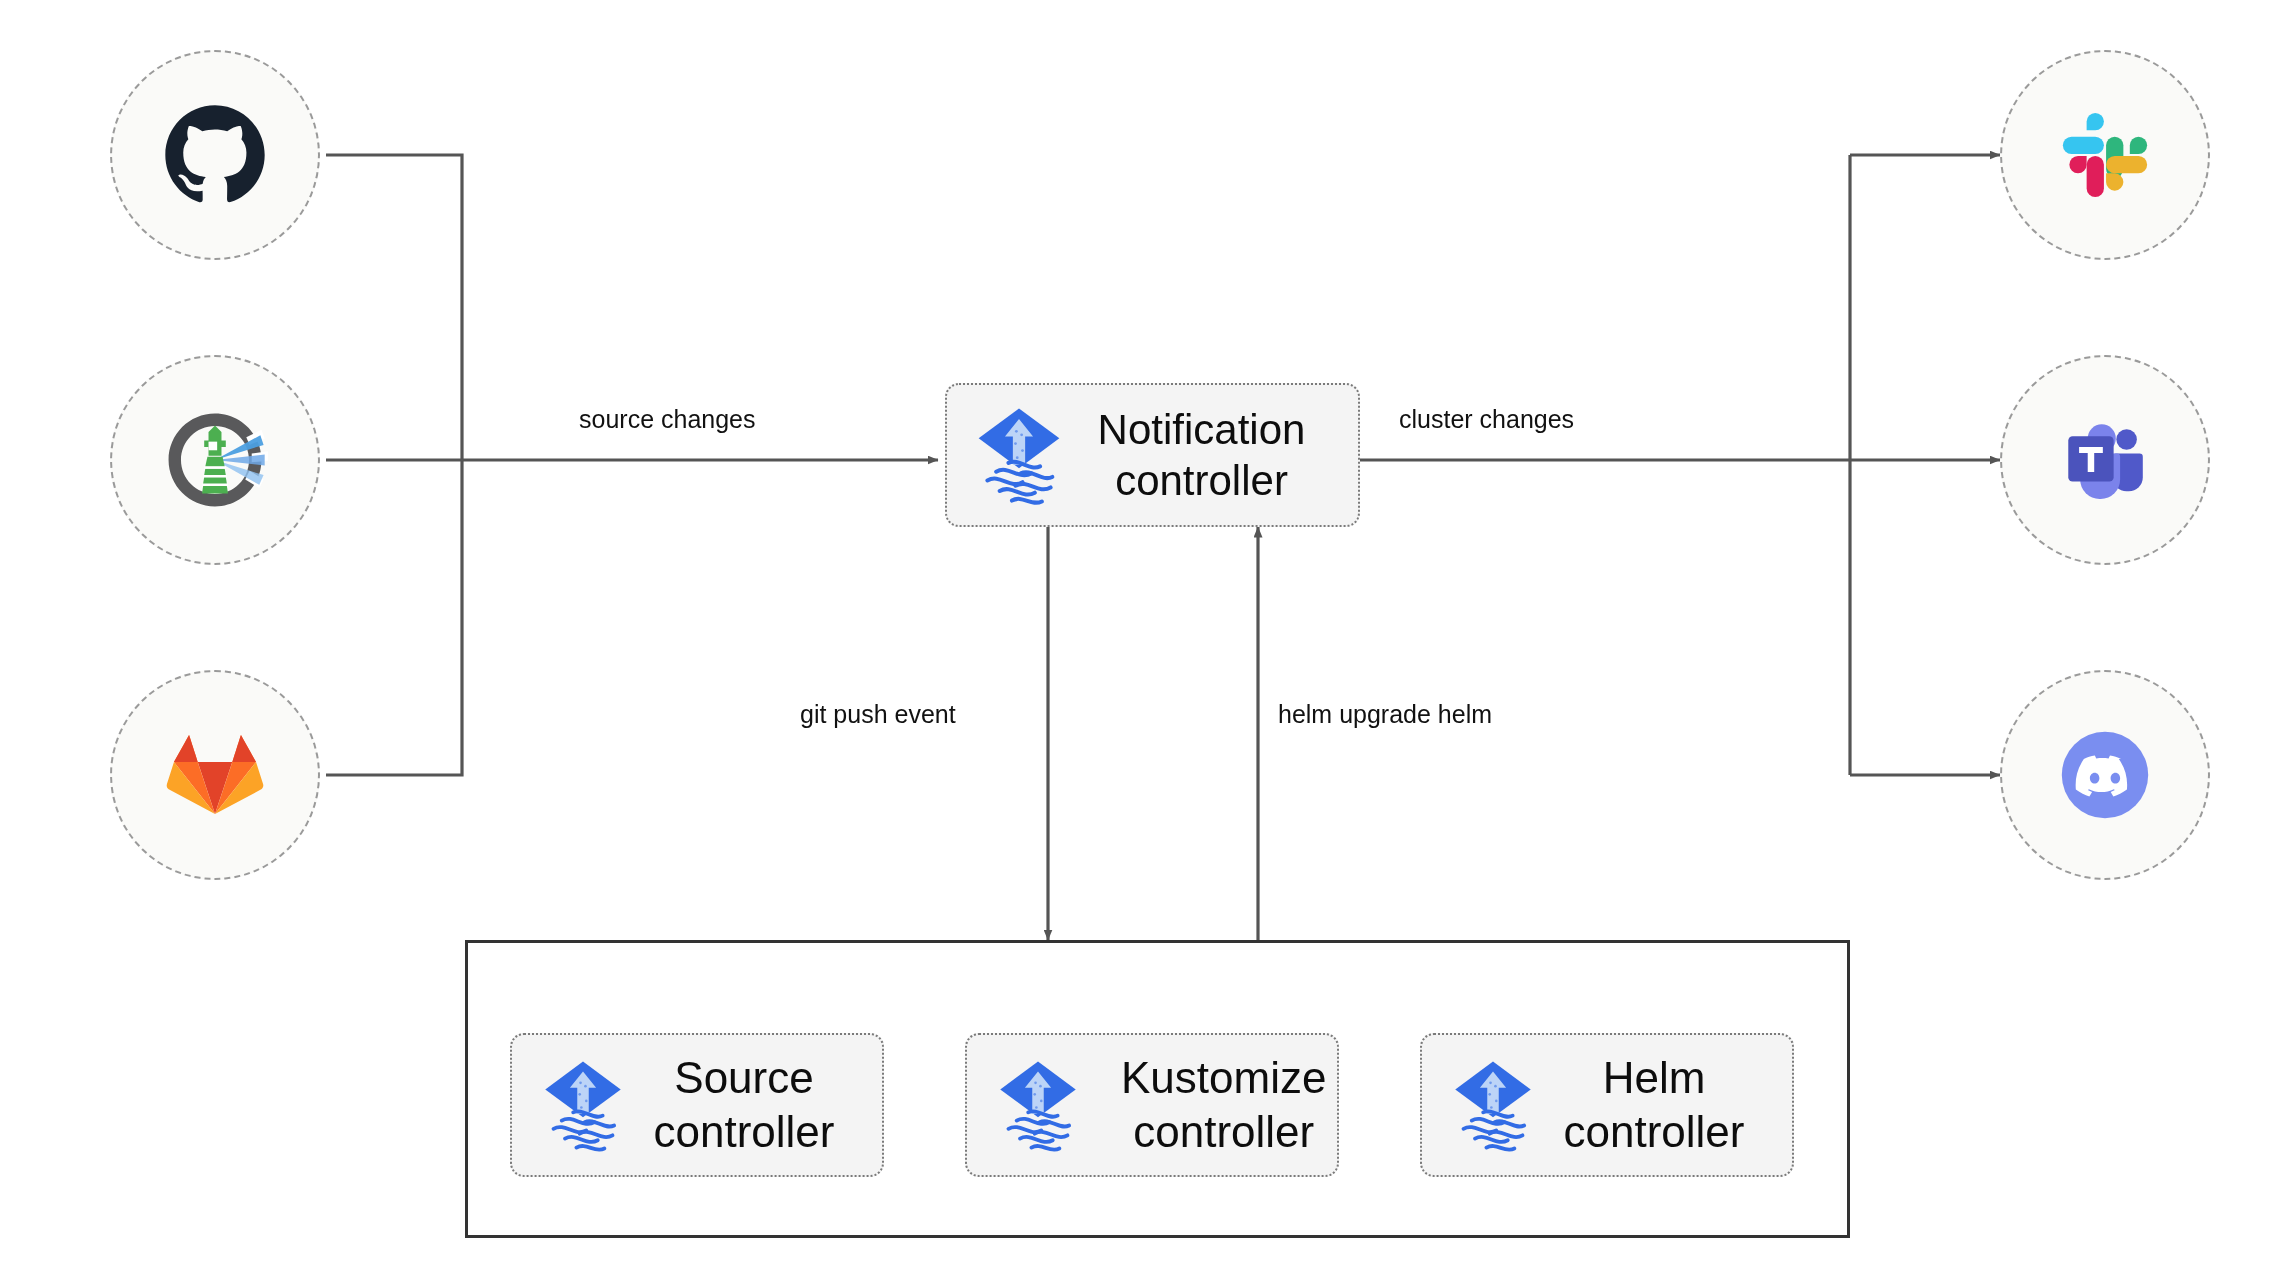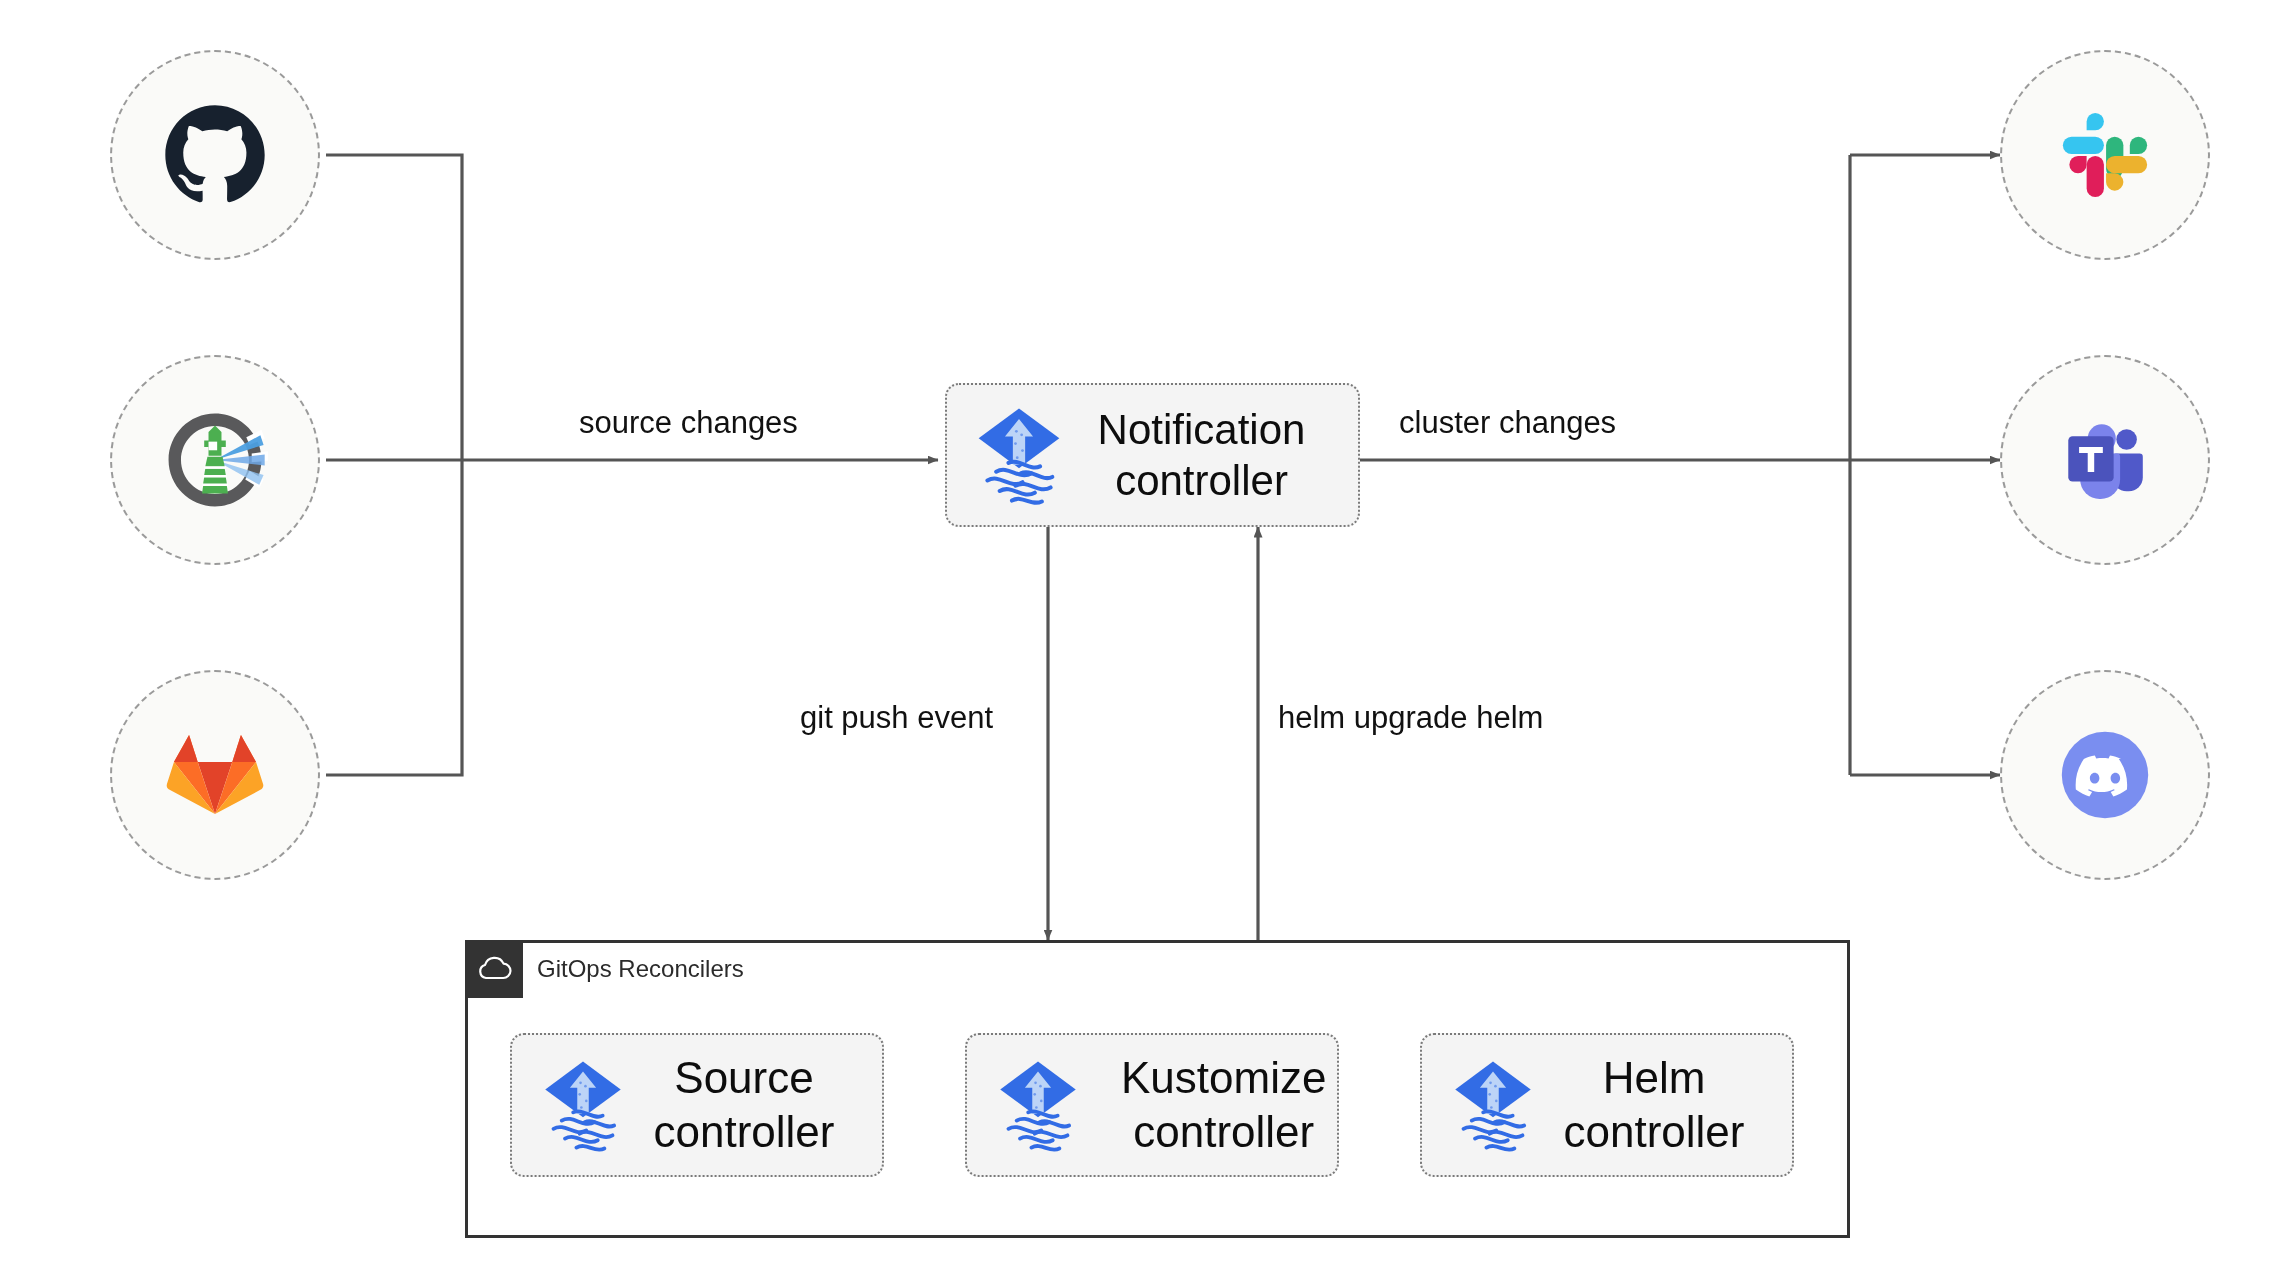--- a/index.html
+++ b/index.html
@@ -110,21 +110,21 @@
   #gitops-group-title {
     font-size: 24px;
     color: #2b2b2b;
     margin-left: 14px;
     white-space: nowrap;
   }
 
   
   .edge-label {
     position: absolute;
-    font-size: 31px;
+    font-size: 25px;
     color: #111111;
     white-space: nowrap;
     background: transparent;
   }
 </style>
 </head>
 <body>
 
 <div id="canvas">
 
@@ -264,28 +264,20 @@
   </div>
 
   <div class="circle-node" id="node-discord" style="left:2000px; top:670px;">
     <svg class="glyph" viewBox="0 0 100 100">
       <circle cx="50" cy="50" r="40" fill="#7a8ef0"></circle>
       <path fill="#ffffff" d="M64.8 35.2c-3.2-1.5-6.6-2.6-10.2-3.2-.4.8-.9 1.8-1.3 2.7-3.8-.6-7.6-.6-11.4 0-.4-.9-.9-1.9-1.3-2.7-3.6.6-7 1.7-10.2 3.2-6.5 9.6-8.2 19-7.4 28.2 4.3 3.2 8.4 5.1 12.5 6.4.9-1.2 1.8-2.6 2.5-4-1.4-.5-2.7-1.2-3.9-1.9.3-.2.6-.5 1-.7 7.5 3.5 15.7 3.5 23.1 0 .3.2.6.5 1 .7-1.2.7-2.5 1.4-3.9 1.9.7 1.4 1.6 2.7 2.5 4 4.1-1.3 8.2-3.2 12.5-6.4 1-10.7-1.7-20-7.5-28.2zM40.4 57.8c-2.4 0-4.4-2.2-4.4-4.9s2-5 4.4-5 4.5 2.2 4.4 5c0 2.7-2 4.9-4.4 4.9zm19.2 0c-2.4 0-4.4-2.2-4.4-4.9s2-5 4.4-5 4.5 2.2 4.4 5c0 2.7-1.9 4.9-4.4 4.9z"></path>
     </svg>
   </div>
 
   <div id="gitops-group"></div>
-  <div id="gitops-group-header">
-    <div id="gitops-group-icon">
-      <svg width="36" height="26" viewBox="0 0 40 26">
-        <path d="M11 23h19a8 8 0 0 0 .6-16A11 11 0 0 0 10 8.6 7.4 7.4 0 0 0 11 23z" fill="none" stroke="#ffffff" stroke-width="2.4" stroke-linejoin="round"></path>
-      </svg>
-    </div>
-    <div id="gitops-group-title">GitOps Reconcilers</div>
-  </div>
 
   <div class="ctrl-box" id="source-controller" style="left:510px; top:1033px; width:374px; height:144px;">
     <svg class="flux-logo" viewBox="0 0 100 114">
       <path fill="#326ce5" d="M50 4 L96 38 L50 72 L4 38 z"></path>
       <path fill="#bcd4f7" d="M50 16 L66 36 L57 36 L57 68 L43 68 L43 36 L34 36 z"></path>
       <g fill="#326ce5" opacity="0.55">
         <circle cx="47" cy="30" r="1.6"></circle>
           <circle cx="53" cy="34" r="1.6"></circle>
         <circle cx="46" cy="44" r="1.6"></circle>
           <circle cx="54" cy="52" r="1.6"></circle>

